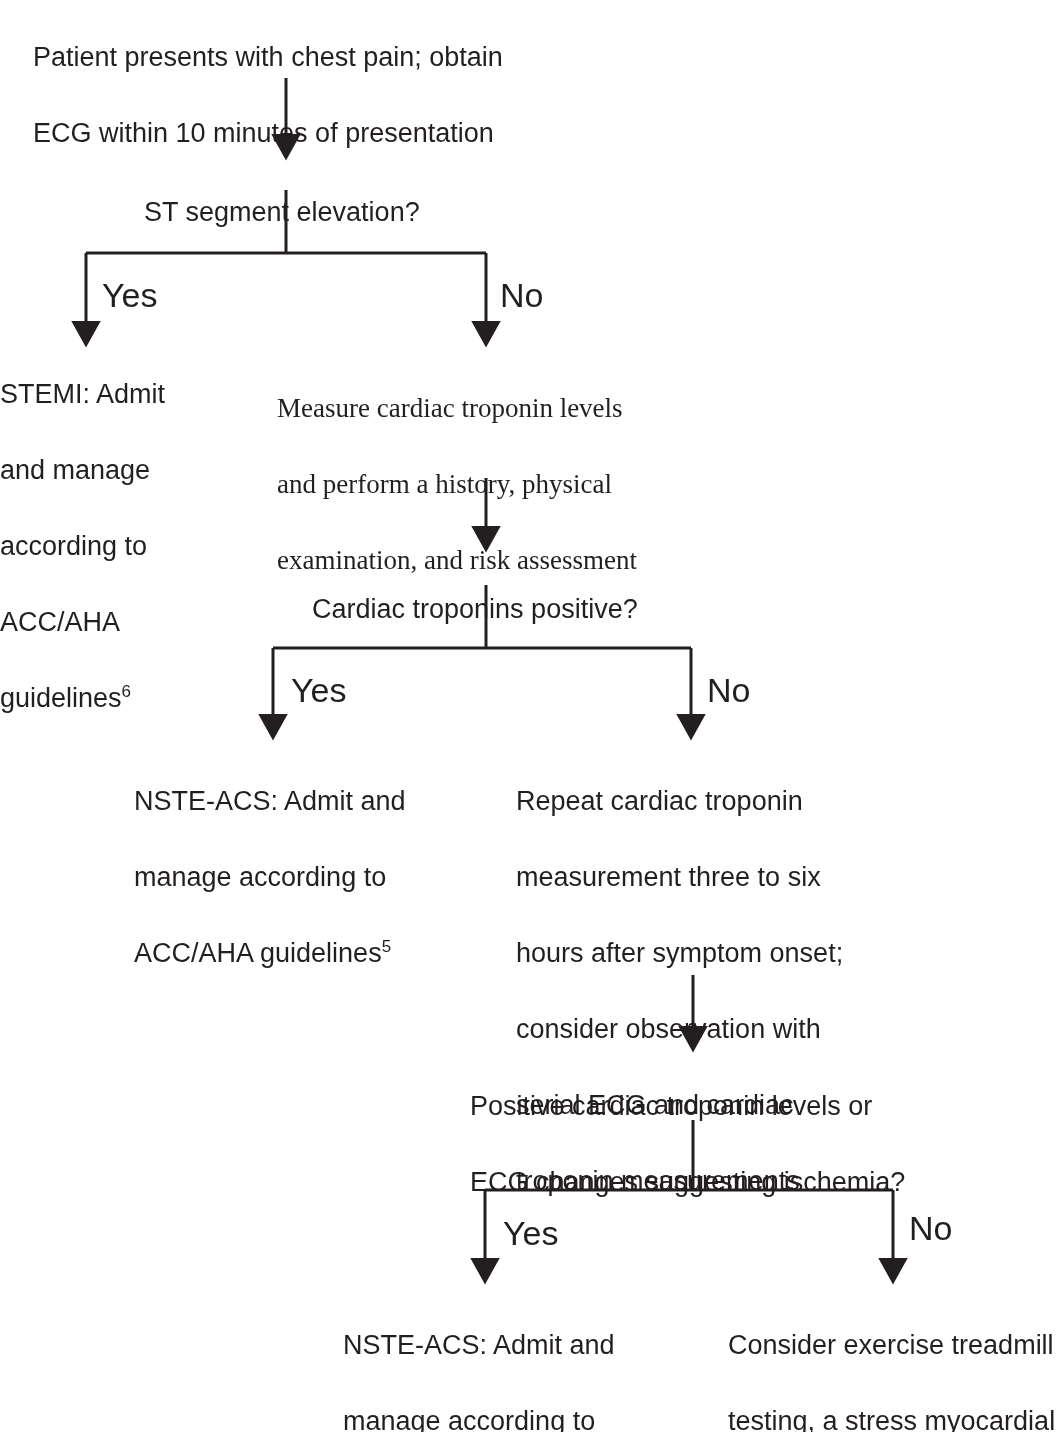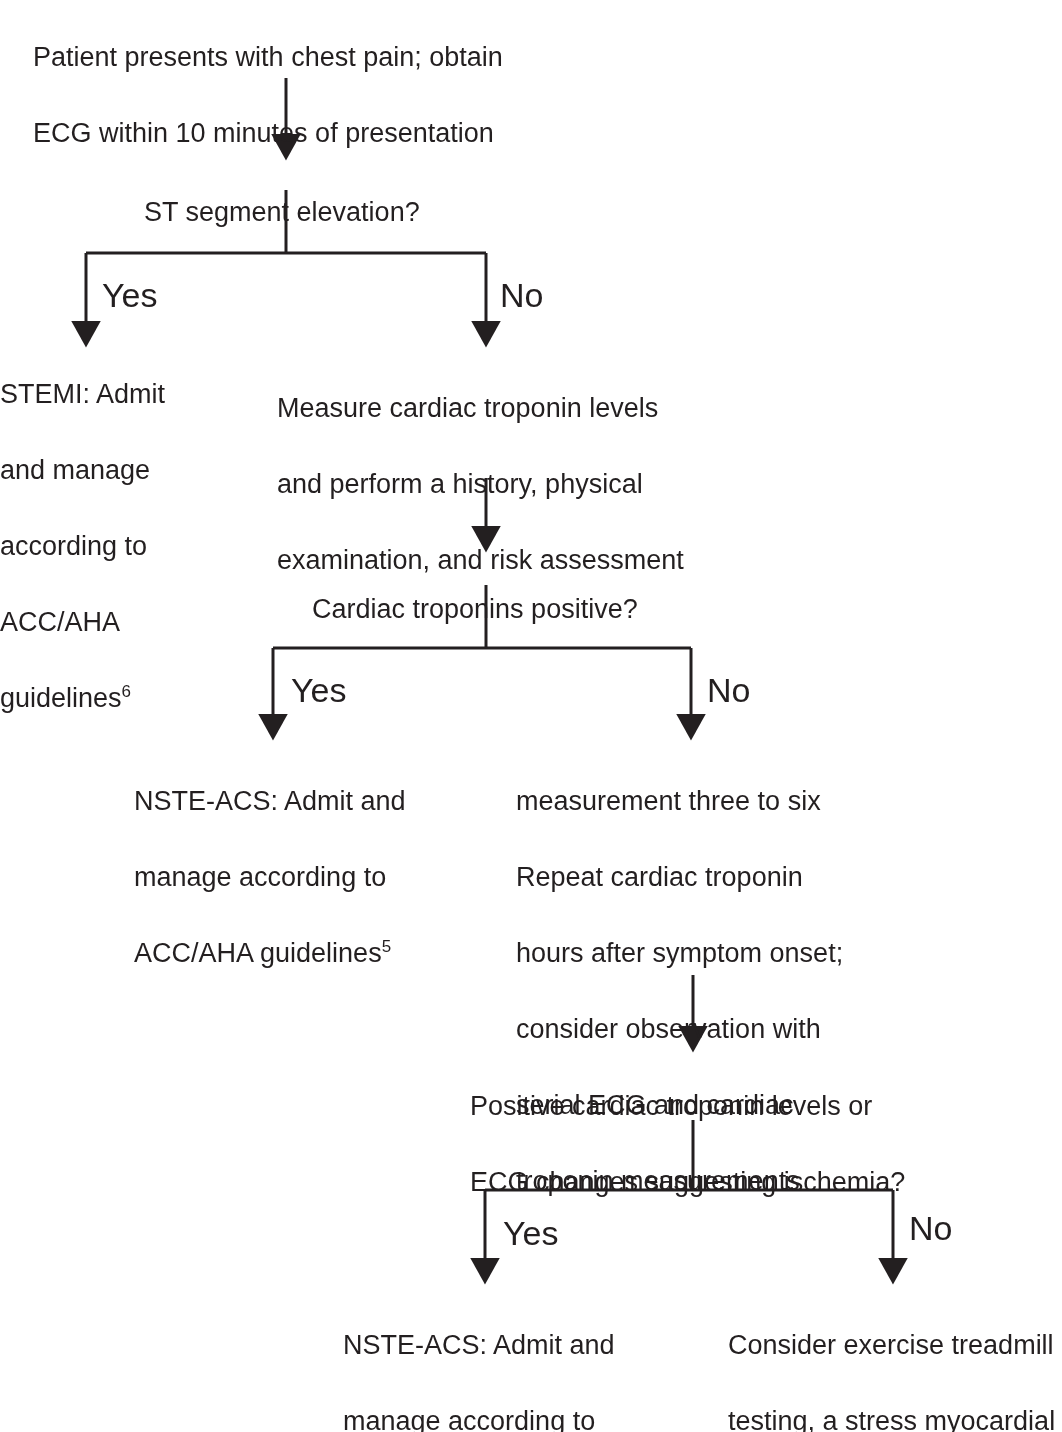--- a/index.html
+++ b/index.html
@@ -63,42 +63,42 @@
   <div class="branch-label" style="left:500px;top:280px;">No</div>
 
   <div class="node" style="left:0px;top:337px;width:260px;">
     <div>STEMI: Admit</div>
     <div>and manage</div>
     <div>according to</div>
     <div>ACC/AHA</div>
     <div><span>guidelines</span><span class="sup">6</span></div>
   </div>
 
-  <div class="node" style="left:277px;top:351px;width:430px;">
+  <div class="node" style="left:277px;top:351px;width:430px;font-family:Liberation Serif, serif;">
     <div>Measure cardiac troponin levels</div>
     <div>and perform a history, physical</div>
     <div>examination, and risk assessment</div>
   </div>
 
   <div class="node" style="left:312px;top:552px;width:420px;">
     <span>Cardiac troponins positive?</span>
   </div>
 
   <div class="branch-label" style="left:291px;top:675px;">Yes</div>
   <div class="branch-label" style="left:707px;top:675px;">No</div>
 
   <div class="node" style="left:134px;top:744px;width:320px;">
     <div>NSTE-ACS: Admit and</div>
     <div>manage according to</div>
     <div><span>ACC/AHA guidelines</span><span class="sup">5</span></div>
   </div>
 
   <div class="node" style="left:516px;top:744px;width:370px;">
+    <div>Repeat cardiac troponin</div>
     <div>measurement three to six</div>
-    <div>Repeat cardiac troponin</div>
     <div>hours after symptom onset;</div>
     <div>consider observation with</div>
     <div>serial ECG and cardiac</div>
     <div>troponin measurements</div>
   </div>
 
   <div class="node" style="left:470px;top:1049px;width:500px;">
     <div>Positive cardiac troponin levels or</div>
     <div>ECG changes suggesting ischemia?</div>
   </div>

